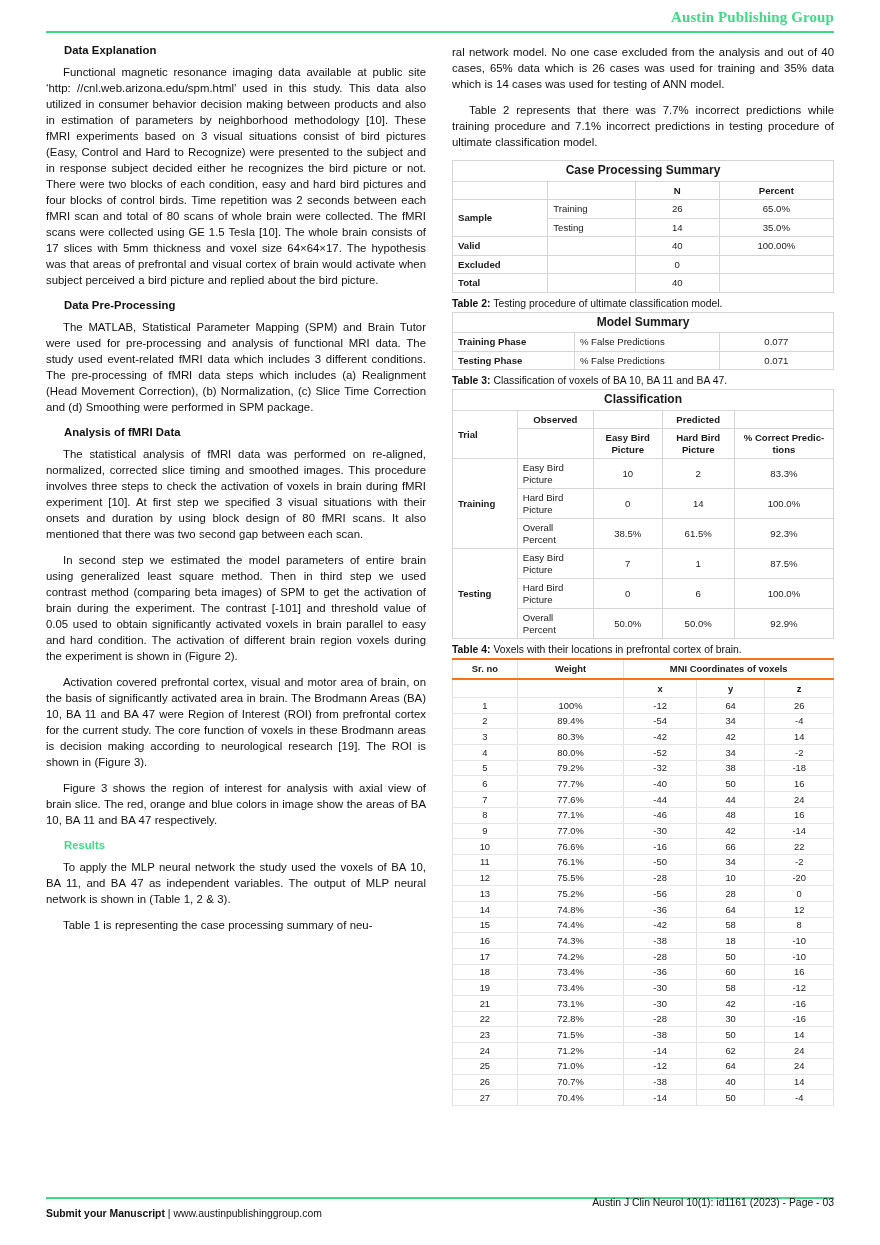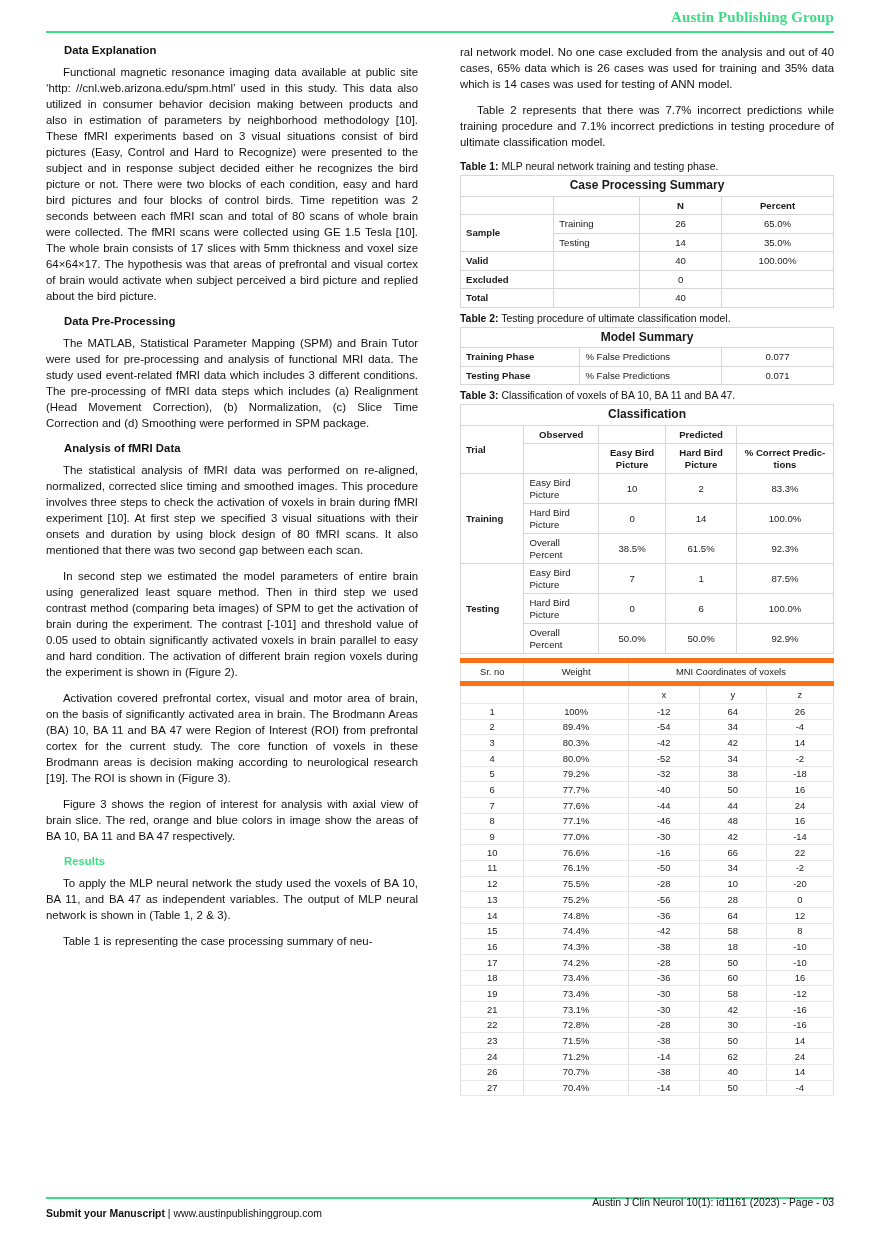--- a/index.html
+++ b/index.html
@@ -41,21 +41,21 @@
   }
 
   
   .content {
     position: absolute;
     top: 44px;
     left: 46px;
     right: 46px;
     bottom: 52px;
     display: flex;
-    gap: 40px;
+    gap: 24px;
   }
   .col { width: 384px; }
   .col-left  { padding-right: 2px; }
   .col-right { }
 
   h3.section-head {
     font-size: 11.3px;
     font-weight: bold;
     margin: 0 0 8px 0;
     padding-left: 18px;
@@ -109,21 +109,21 @@
     text-align: center;
     font-weight: bold;
     font-size: 12px;
     padding: 4px 5px;
   }
   table.doc .hdr td { font-weight: bold; text-align: center; }
 
   
   table.t4 { font-size: 9.4px; }
   table.t4 td { padding: 1.6px 4px; border:1px solid #e0e0e0; border-top:none; border-bottom:1px solid #e6e6e6;}
-  table.t4 tr.hdr td { font-weight: normal; text-align:center; padding: 3px 4px; border-top:5px solid #f97316;margin-left:12px; }
+  table.t4 tr.hdr td { font-weight: bold; text-align:center; padding: 3px 4px; border-top:2px solid #f97316;margin-left:12px; }
   table.t4 td.num { text-align: center; }
 
   
   .page-footer {
     position: absolute;
     left: 46px; right: 46px;
     bottom: 14px;
     height: 34px;
     text-align: center;
   }
@@ -175,23 +175,20 @@
     <h3 class="section-head green spaced">Results</h3>
     <p class="body">To apply the MLP neural network the study used the voxels of BA 10, BA 11, and BA 47 as independent variables. The output of MLP neural network is shown in (Table 1, 2 &amp; 3).</p>
     <p class="body">Table 1 is representing the case processing summary of neu-</p>
   </div>
 
   <div class="col col-right">
 
     <p class="body noindent">ral network model. No one case excluded from the analysis and out of 40 cases, 65% data which is 26 cases was used for training and 35% data which is 14 cases was used for testing of ANN model.</p>
     <p class="body">Table 2 represents that there was 7.7% incorrect predictions while training procedure and 7.1% incorrect predictions in testing procedure of ultimate classification model.</p>
 
-    <div class="tbl-caption">
-      <b>Table 1:</b><span> MLP neural network training and testing phase.</span>
-    </div>
     <table class="doc">
       <colgroup>
           <col style="width:25%">
           <col style="width:23%">
           <col style="width:22%">
           <col style="width:30%">
         </colgroup>
       <tbody>
         <tr class="title-row">
           <td colspan="4">Case Processing Summary</td>
@@ -324,20 +321,23 @@
         </tr>
         <tr>
           <td class="l">Overall Percent</td>
           <td class="c">50.0%</td>
           <td class="c">50.0%</td>
           <td class="c">92.9%</td>
         </tr>
       </tbody>
     </table>
 
+    <div class="tbl-caption">
+      <b>Table 4:</b><span> Voxels with their locations in prefrontal cortex of brain.</span>
+    </div>
     <table class="doc t4">
       <colgroup>
           <col style="width:17%">
           <col style="width:28%">
           <col style="width:19%">
           <col style="width:18%">
           <col style="width:18%">
         </colgroup>
       <tbody>
         <tr class="hdr">
@@ -509,20 +509,27 @@
             <td class="num">14</td>
           </tr>
           <tr>
             <td class="num">24</td>
             <td class="num">71.2%</td>
             <td class="num">-14</td>
             <td class="num">62</td>
             <td class="num">24</td>
           </tr>
           <tr>
+            <td class="num">25</td>
+            <td class="num">71.0%</td>
+            <td class="num">-12</td>
+            <td class="num">64</td>
+            <td class="num">24</td>
+          </tr>
+          <tr>
             <td class="num">26</td>
             <td class="num">70.7%</td>
             <td class="num">-38</td>
             <td class="num">40</td>
             <td class="num">14</td>
           </tr>
           <tr>
             <td class="num">27</td>
             <td class="num">70.4%</td>
             <td class="num">-14</td>

